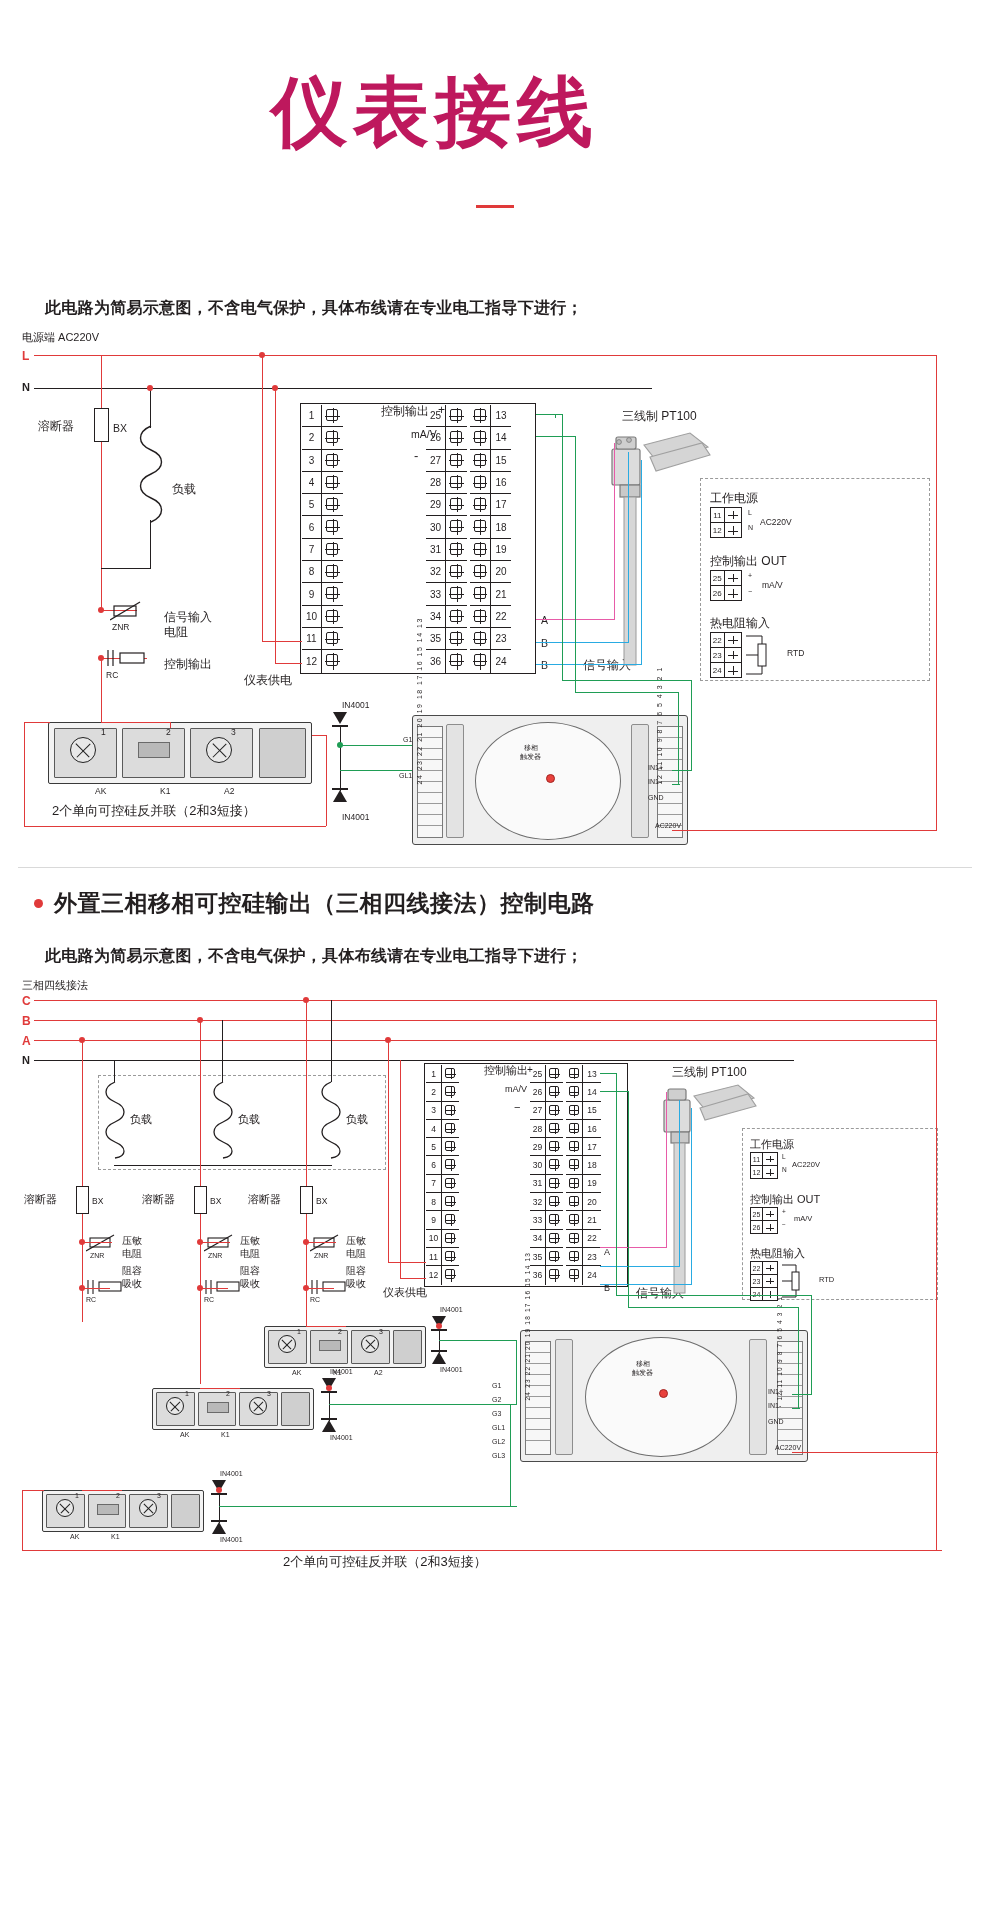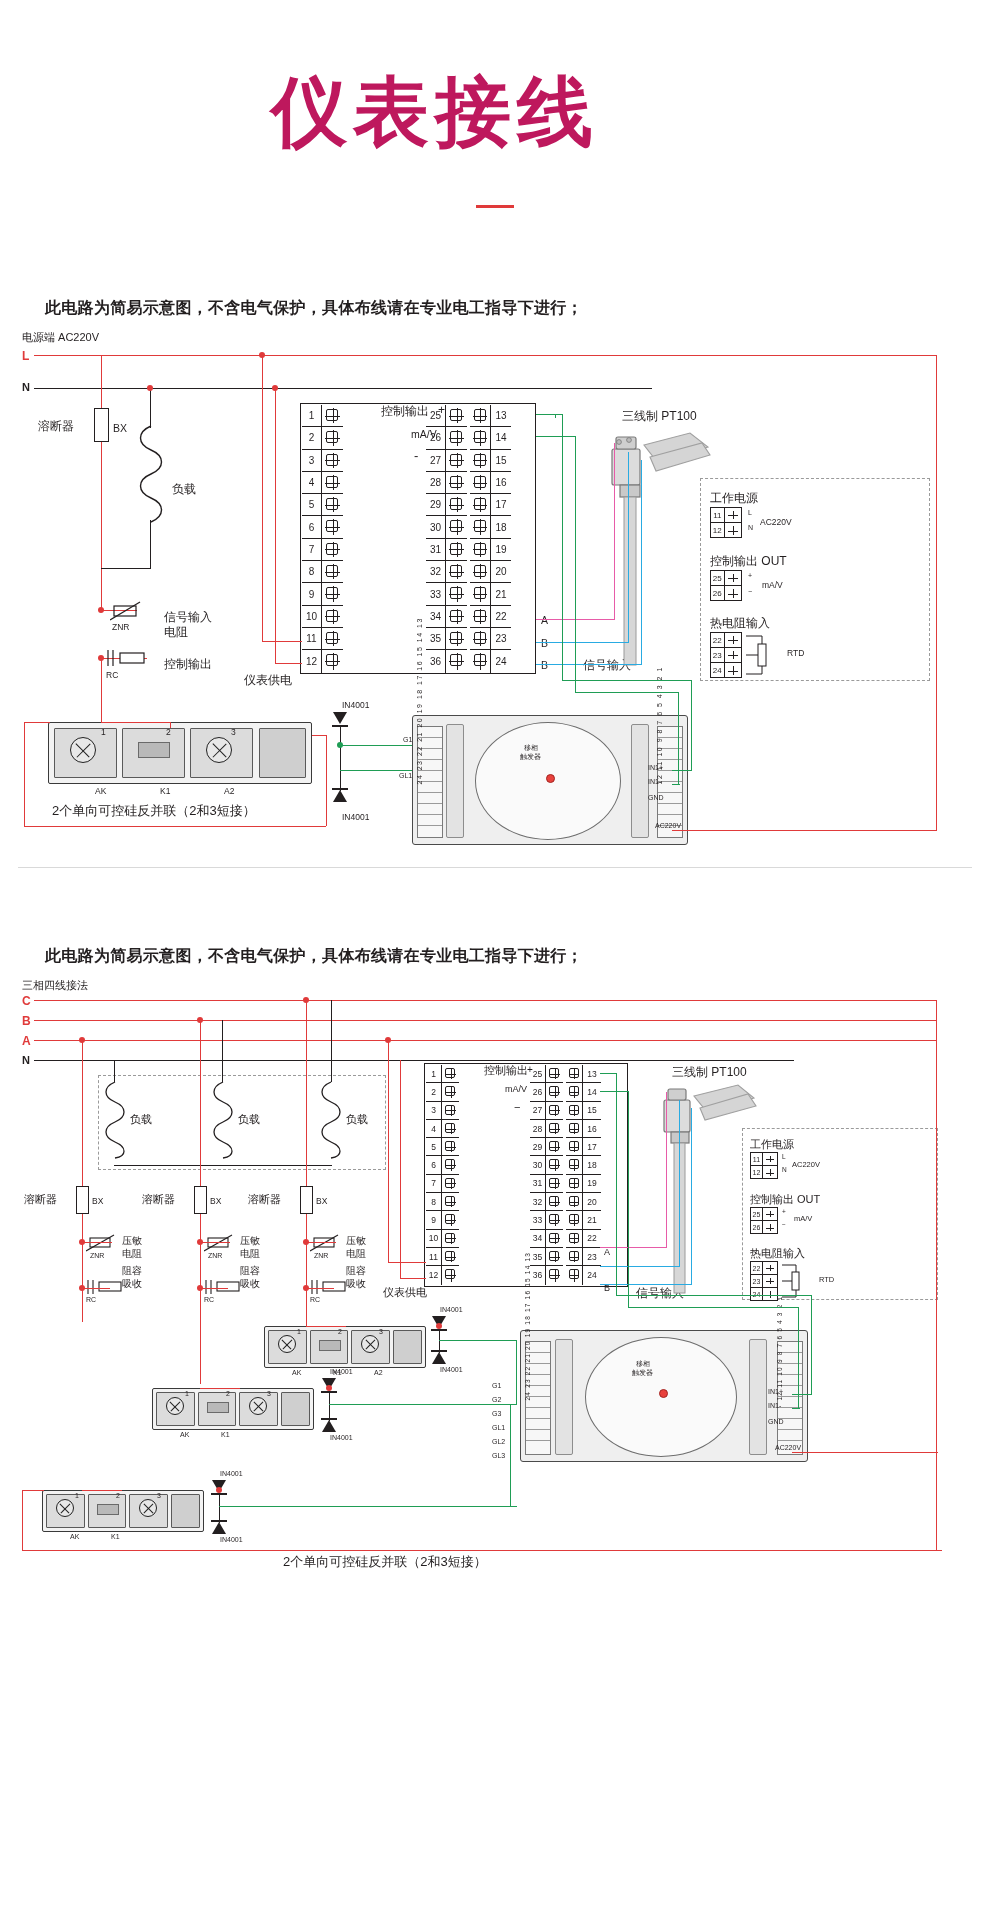--- a/index.html
+++ b/index.html
@@ -588,20 +588,24 @@
   <div class="gwire gwire-h" style="left:575px; top:692px; width:104px;"></div>
   <div class="gwire gwire-v" style="left:678px; top:692px; height:92px;"></div>
   <div class="gwire gwire-h" style="left:672px; top:784px; width:8px;"></div>
 
   <div class="wire wire-v" style="left:936px; top:355px; height:475px;"></div>
   <div class="wire wire-h" style="left:672px; top:830px; width:265px;"></div>
   <div class="wire wire-h" style="left:652px; top:388px; width:0px;"></div>
 
   <div class="divider" style="top:867px;"></div>
 
+  <div class="sec-head" style="left:34px; top:888px;">
+    <span class="bullet"></span>
+    <span class="txt">外置三相移相可控硅输出（三相四线接法）控制电路</span>
+  </div>
   <div class="sec-note" style="left:45px; top:946px;">此电路为简易示意图，不含电气保护，具体布线请在专业电工指导下进行；</div>
   <div class="sec-src" style="left:22px; top:978px;">三相四线接法</div>
 
   <div class="lbl-r" style="left:22px; top:994px;">C</div>
   <div class="lbl-r" style="left:22px; top:1014px;">B</div>
   <div class="lbl-r" style="left:22px; top:1034px;">A</div>
   <div class="lbl-b" style="left:22px; top:1054px;">N</div>
   <div class="wire wire-h" style="left:34px; top:1000px; width:902px;"></div>
   <div class="wire wire-h" style="left:34px; top:1020px; width:902px;"></div>
   <div class="wire wire-h" style="left:34px; top:1040px; width:902px;"></div>

